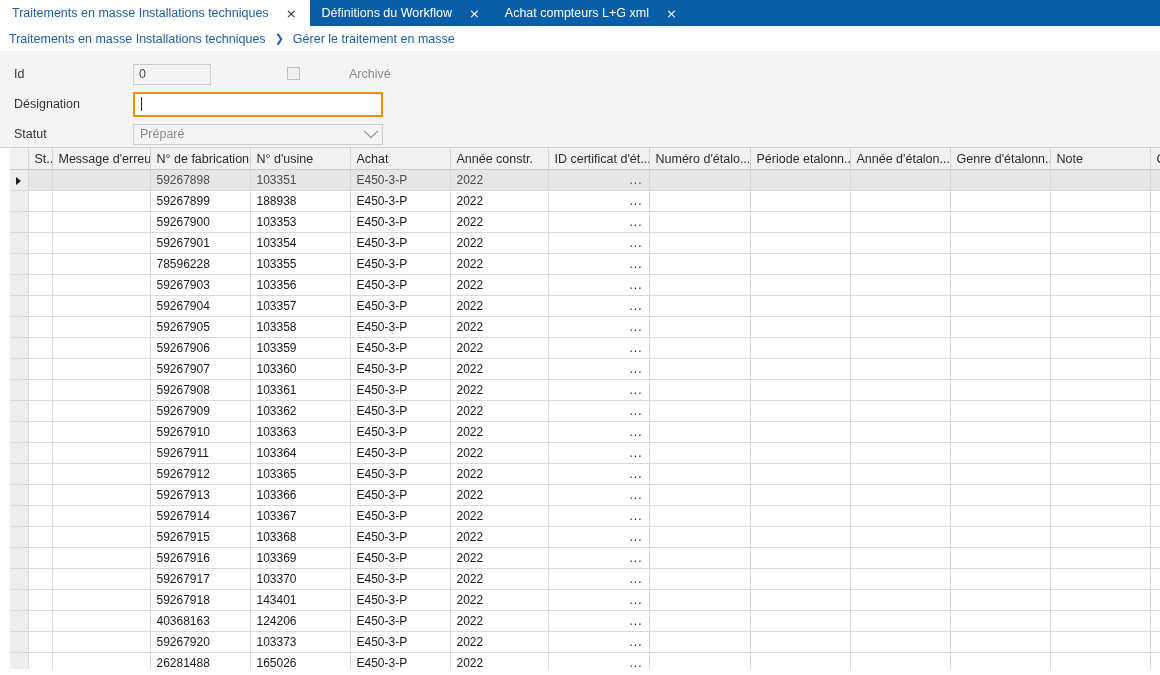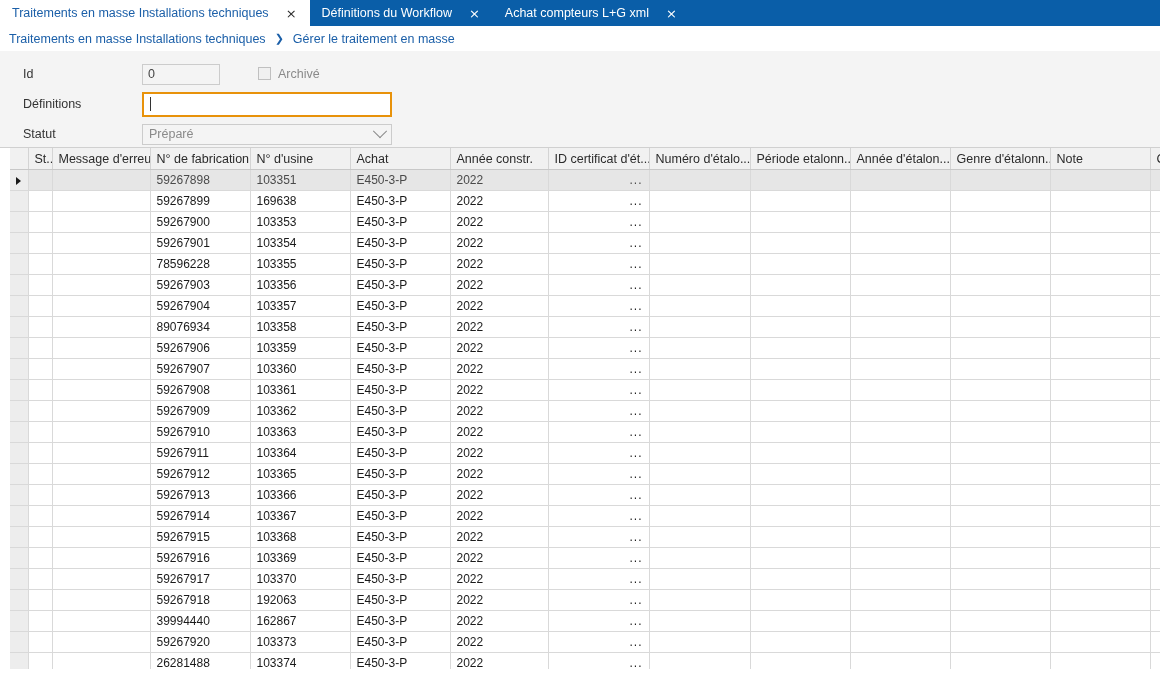--- a/index.html
+++ b/index.html
@@ -73,21 +73,21 @@
     background: #f4f4f4;
     padding: 8px 0 10px 0;
     height: 96px;
     box-sizing: border-box;
     position: relative;
   }
   .frow {
     display: flex;
     align-items: center;
     height: 30px;
-    padding-left: 23px;
+    padding-left: 14px;
   }
   .flabel {
     width: 119px;
     font-size: 12.5px;
     color: #333333;
     flex: 0 0 119px;
   }
   .fvalue { display: flex; align-items: center; }
 
   input.txt {
@@ -126,21 +126,22 @@
     background: transparent;
     font-family: "Liberation Sans", sans-serif;
     font-size: 12.5px;
     width: 100%;
     color: #222;
     padding: 0;
   }
 
   .chk-wrap {
     display: flex;
-    margin-left: 38px;
+    margin-left: 76px;
+    gap: 42px;
   }
   .chk-box {
     width: 13px;
     height: 13px;
     box-sizing: border-box;
     border: 1px solid #c0c0c0;
     background: #f0f0f0;
     margin-right: 7px;
   }
   .chk-label { font-size: 12.5px; color: #8a8a8a; }
@@ -266,21 +267,21 @@
     <div class="fvalue">
       <input class="txt small" type="text" value="0" style="">
       <span class="chk-wrap">
         <span class="chk-box"></span>
         <span class="chk-label">Archivé</span>
       </span>
     </div>
   </div>
 
   <div class="frow">
-    <div class="flabel">Définitions</div>
+    <div class="flabel">Désignation</div>
     <div class="fvalue">
       <div class="desig-wrap">
         <span class="caret"></span>
         <input type="text" value="" style="">
       </div>
     </div>
   </div>
 
   <div class="frow">
     <div class="flabel">Statut</div>
@@ -349,21 +350,21 @@
           <td></td>
           <td></td>
           <td></td>
         </tr>
         <tr>
           <td class="gutter"></td>
           <td class="rowind"></td>
           <td></td>
           <td></td>
           <td>59267899</td>
-          <td>169638</td>
+          <td>188938</td>
           <td>E450-3-P</td>
           <td class="num">2022</td>
           <td class="ell">...</td>
           <td></td>
           <td></td>
           <td></td>
           <td></td>
           <td></td>
           <td></td>
         </tr>
@@ -450,21 +451,21 @@
           <td></td>
           <td></td>
           <td></td>
           <td></td>
         </tr>
         <tr>
           <td class="gutter"></td>
           <td class="rowind"></td>
           <td></td>
           <td></td>
-          <td>89076934</td>
+          <td>59267905</td>
           <td>103358</td>
           <td>E450-3-P</td>
           <td class="num">2022</td>
           <td class="ell">...</td>
           <td></td>
           <td></td>
           <td></td>
           <td></td>
           <td></td>
           <td></td>
@@ -672,38 +673,38 @@
           <td></td>
           <td></td>
           <td></td>
         </tr>
         <tr>
           <td class="gutter"></td>
           <td class="rowind"></td>
           <td></td>
           <td></td>
           <td>59267918</td>
-          <td>192063</td>
-          <td>E450-3-P</td>
-          <td class="num">2022</td>
-          <td class="ell">...</td>
-          <td></td>
-          <td></td>
-          <td></td>
-          <td></td>
-          <td></td>
-          <td></td>
-        </tr>
-        <tr>
-          <td class="gutter"></td>
-          <td class="rowind"></td>
-          <td></td>
-          <td></td>
-          <td>39994440</td>
-          <td>162867</td>
+          <td>143401</td>
+          <td>E450-3-P</td>
+          <td class="num">2022</td>
+          <td class="ell">...</td>
+          <td></td>
+          <td></td>
+          <td></td>
+          <td></td>
+          <td></td>
+          <td></td>
+        </tr>
+        <tr>
+          <td class="gutter"></td>
+          <td class="rowind"></td>
+          <td></td>
+          <td></td>
+          <td>40368163</td>
+          <td>124206</td>
           <td>E450-3-P</td>
           <td class="num">2022</td>
           <td class="ell">...</td>
           <td></td>
           <td></td>
           <td></td>
           <td></td>
           <td></td>
           <td></td>
         </tr>
@@ -723,21 +724,21 @@
           <td></td>
           <td></td>
           <td></td>
         </tr>
         <tr>
           <td class="gutter"></td>
           <td class="rowind"></td>
           <td></td>
           <td></td>
           <td>26281488</td>
-          <td>103374</td>
+          <td>165026</td>
           <td>E450-3-P</td>
           <td class="num">2022</td>
           <td class="ell">...</td>
           <td></td>
           <td></td>
           <td></td>
           <td></td>
           <td></td>
           <td></td>
         </tr>

